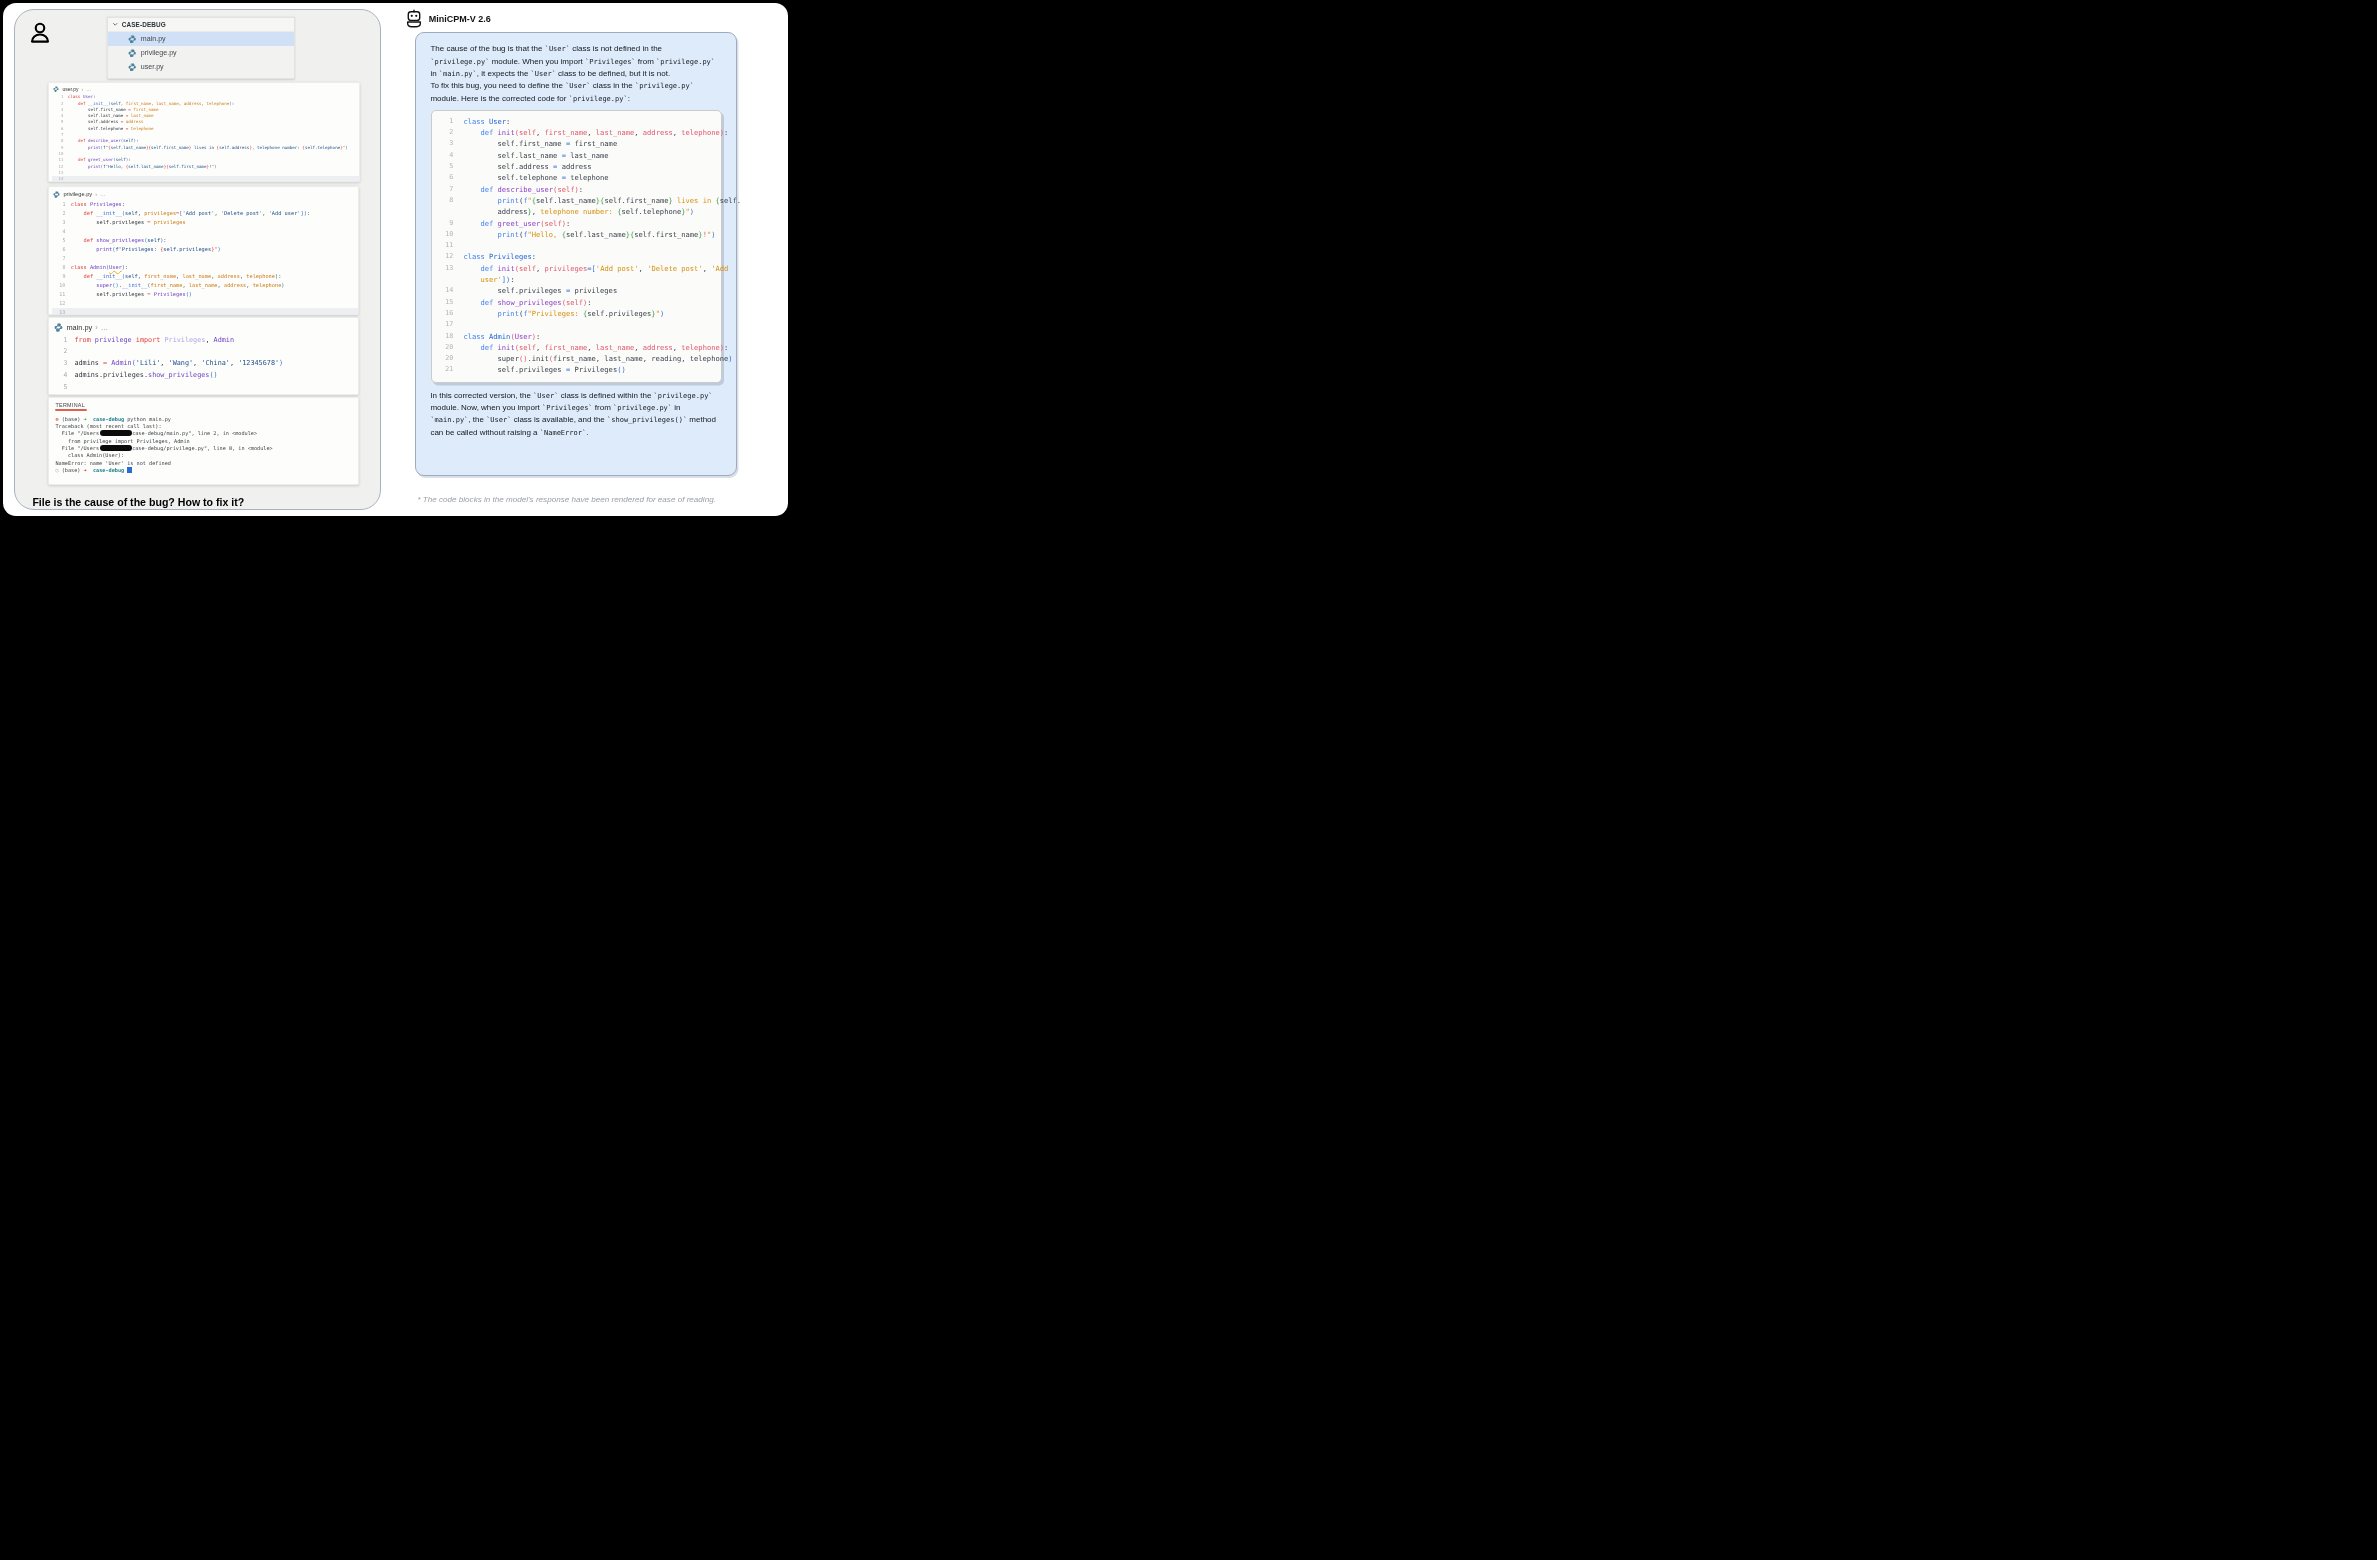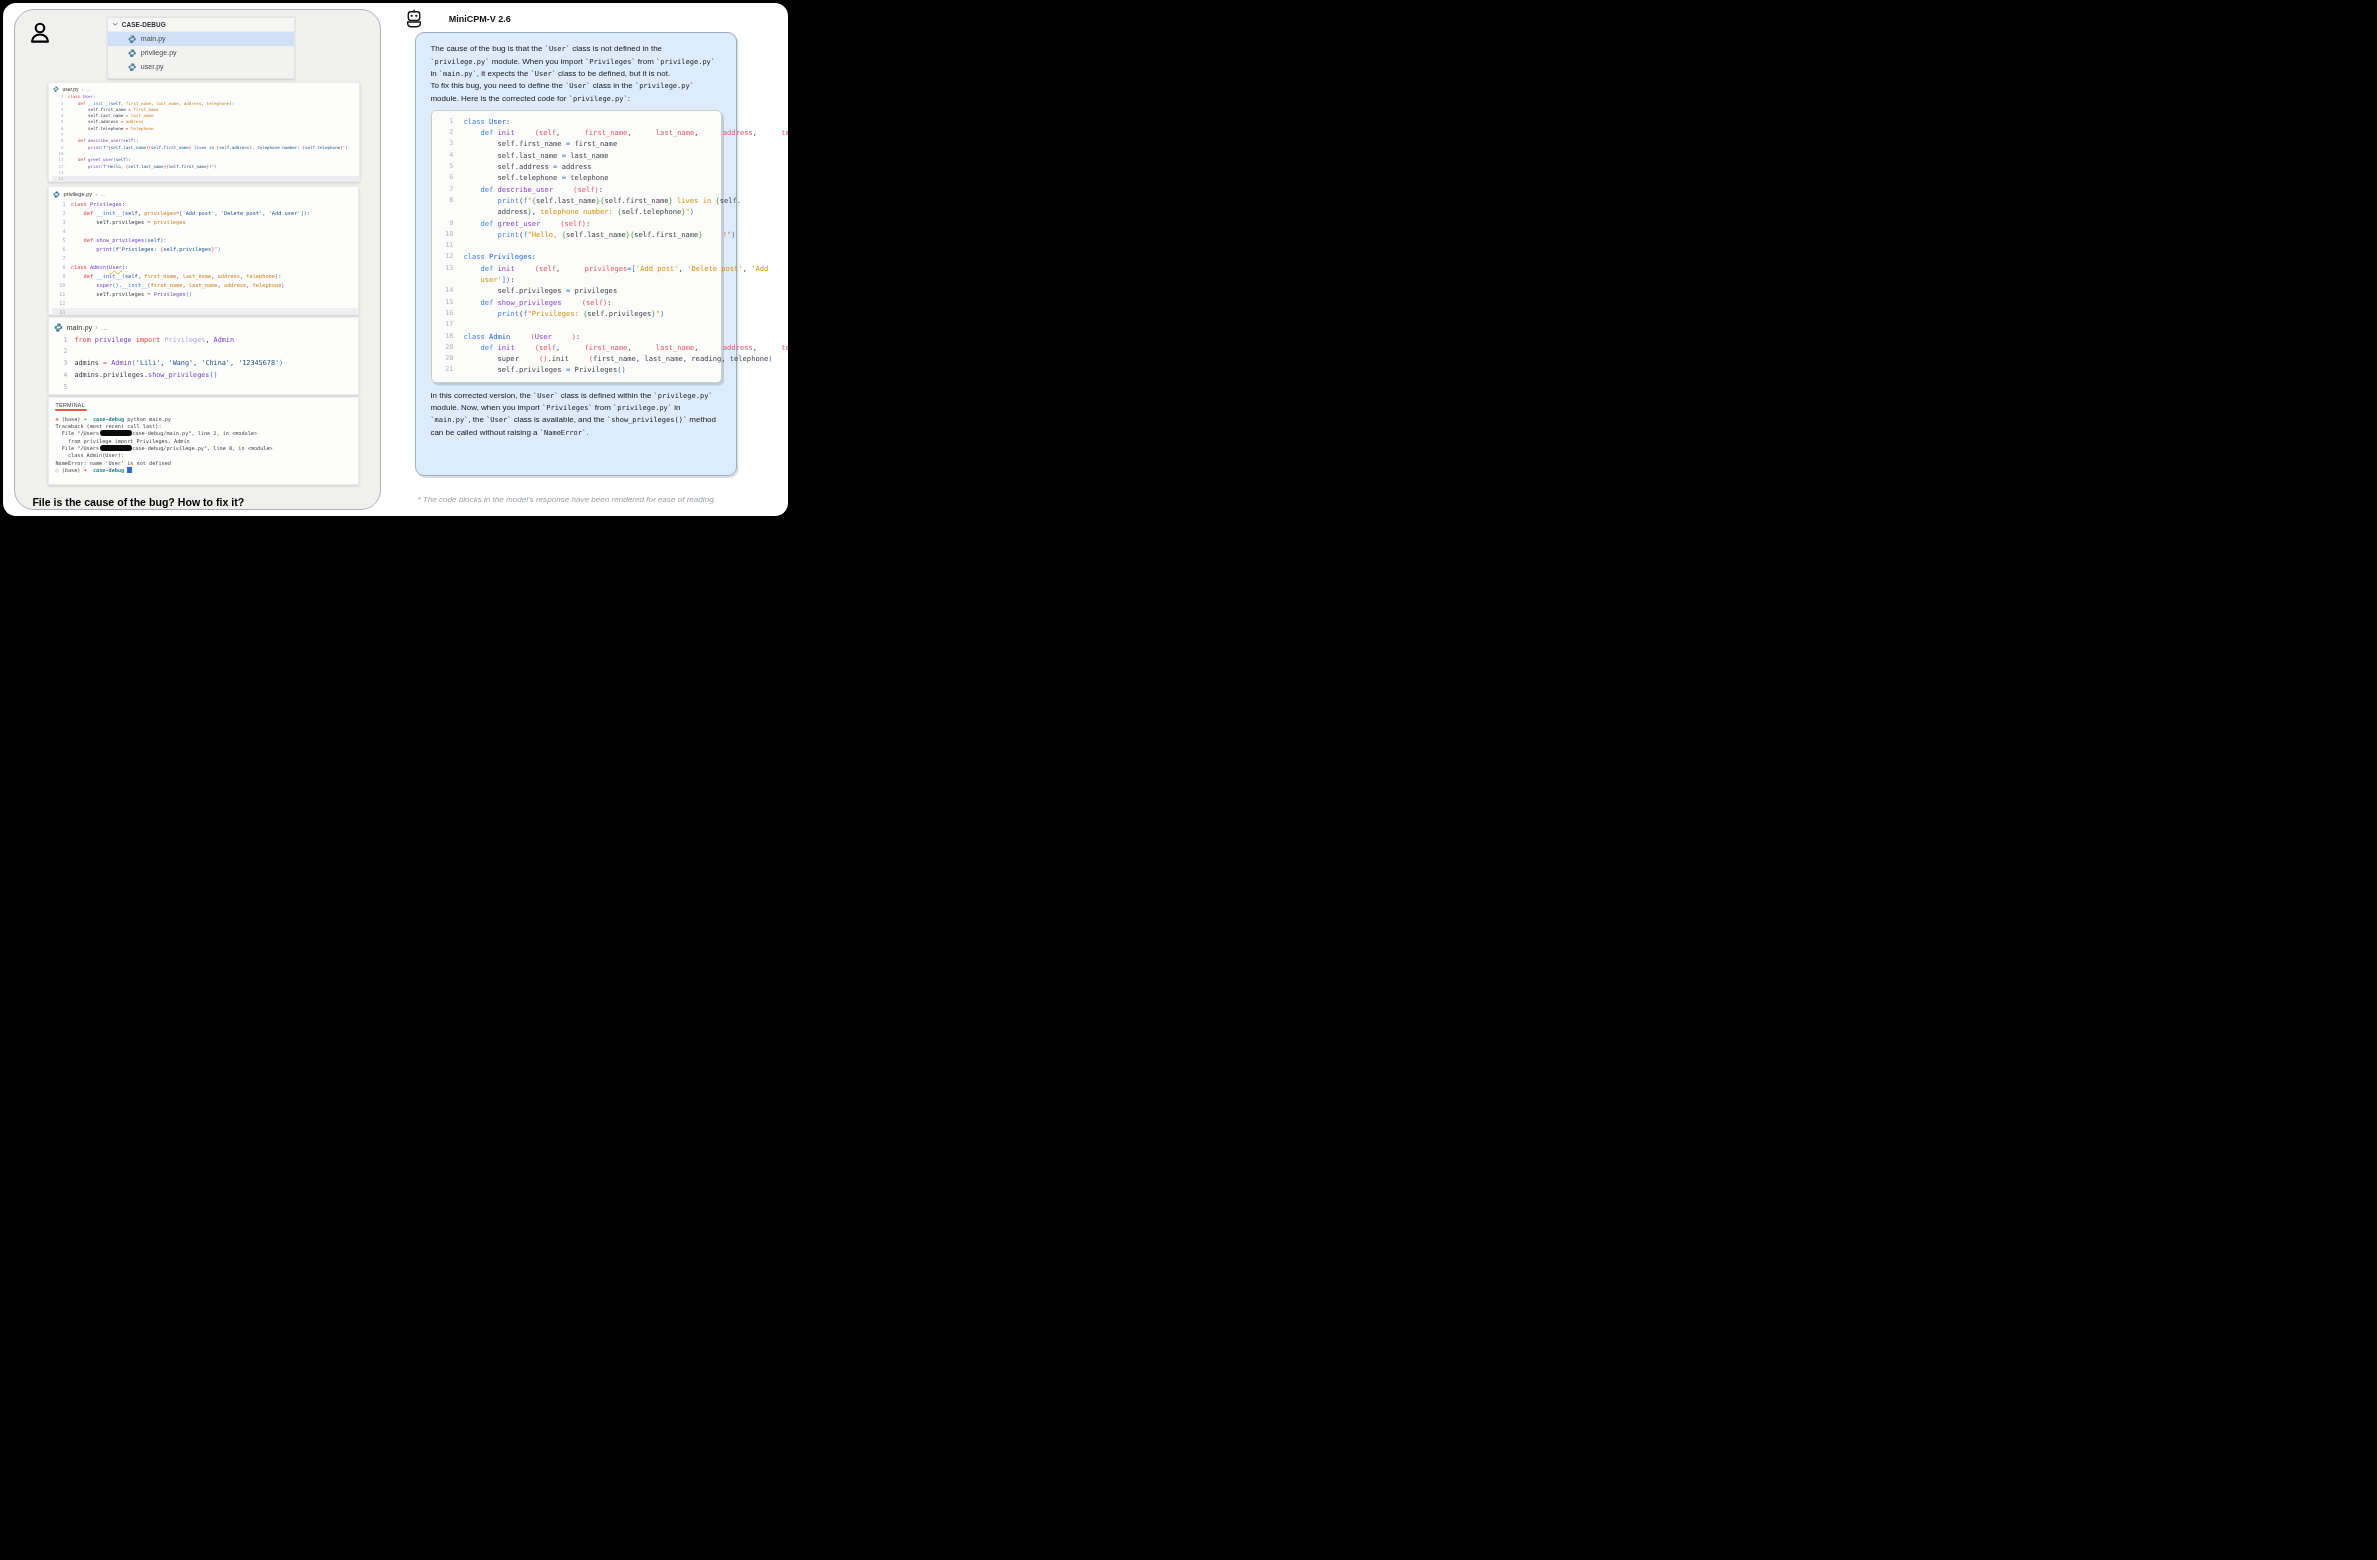--- a/index.html
+++ b/index.html
@@ -49,29 +49,29 @@
 
   
   .tk-k{color:#e0413c;} .tk-p{color:#6f42c1;} .tk-lp{color:#b3a1e6;} .tk-o{color:#ce7b13;}
   .tk-n{color:#1d4e89;} .tk-b{color:#2f6fc0;} .tk-b2{color:#3a6fe0;} .tk-d{color:#30353d;}
   .tk-sq{color:#6f42c1;text-decoration:underline wavy #e6b12e 0.5px;text-underline-offset:1px;}
   
   .tk-tt{color:#187f8d;font-weight:bold;} .tk-tg{color:#27a844;} .tk-tr{color:#d7382f;} .tk-td{color:#3b3f45;} .tk-gy{color:#9aa0a6;}
 
   
   .model-header{position:absolute;left:402px;top:6px;display:flex;align-items:center;gap:5.4px;}
-  .model-name{font-size:9px;font-weight:bold;color:#111;margin-left:20px;}
+  .model-name{font-size:9px;font-weight:bold;color:#111;}
   .bubble{position:absolute;left:412px;top:29px;width:322px;height:444px;background:#ddebfa;border:1px solid #9facbe;border-radius:9px;box-sizing:border-box;padding:10px 14px 9px 14px;box-shadow:1.5px 2px 0 rgba(150,160,180,.35);}
   .rp{margin:0;font-size:8px;line-height:12.3px;color:#14181d;}
   .rp .ic{font-family:"DejaVu Sans Mono",monospace;font-size:7px;}
   .rcode{margin:5px 0 7px 1px;background:#fbfbf9;border:0.7px solid #cbcbcb;border-radius:5px;padding:5px 7px 6px 0;box-shadow:2px 2.5px 0 rgba(150,165,185,.45);}
   .rcode .ln{width:21px;padding-right:10px;color:#adb3bb;font-size:6.7px;line-height:11.3px;}
   .rcode .cd{font-size:7.1px;line-height:11.3px;}
   
-  .tk-K{color:#3f82f0;} .tk-C{color:#1e64d8;} .tk-F{color:#8a3fc6;} .tk-S{color:#e0566a;margin-left:20px;}
+  .tk-K{color:#3f82f0;} .tk-C{color:#1e64d8;} .tk-F{color:#8a3fc6;} .tk-S{color:#e0566a;}
   .tk-O{color:#d6900f;} .tk-G{color:#3e9d44;} .tk-B{color:#2f6fd8;} .tk-D{color:#383f4a;}
 
   .footnote{position:absolute;left:414px;top:492px;font-size:8.1px;font-style:italic;color:#9aa0a6;}
 </style>
 </head>
 <body>
 
 <div class="canvas">
 
   <div class="left-panel">

